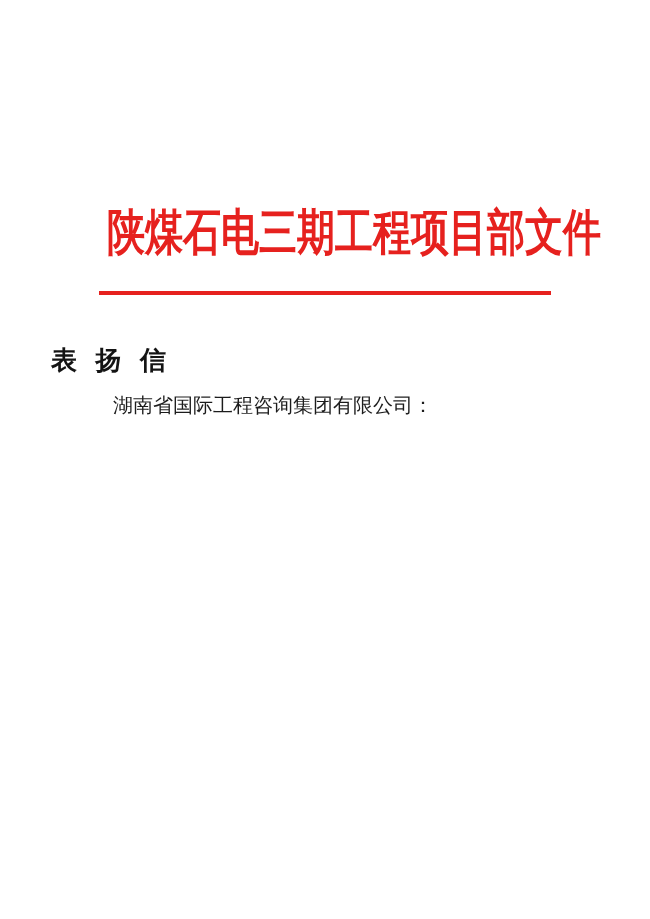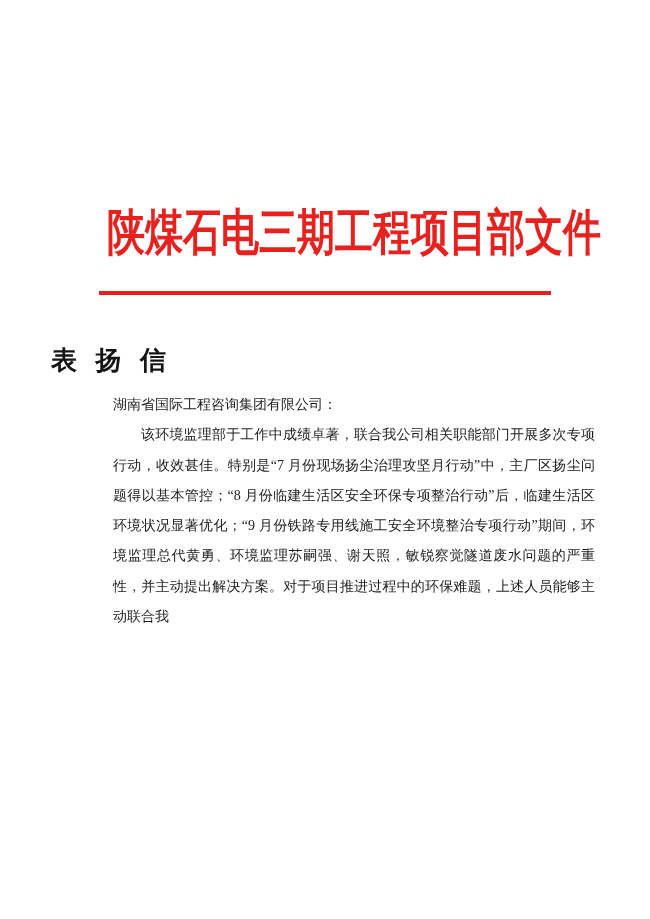--- a/index.html
+++ b/index.html
@@ -54,21 +54,21 @@
     letter-spacing: 6px;
     text-indent: 6px;
     white-space: nowrap;
   }
   .doc-body {
     position: absolute;
     top: 390px;
     left: 84px;
     width: 482px;
     color: #1c1c1c;
-    font-size: 14px;
+    font-size: 20px;
     line-height: 30.3px;
     text-align: justify;
   }
   .doc-body p {
     margin: 0;
   }
   .doc-body p.indent {
     text-indent: 2em;
   }
 </style>
@@ -78,16 +78,15 @@
 <div class="page">
 
   <div class="letterhead-title">陕煤石电三期工程项目部文件</div>
 
   <div class="red-rule"></div>
 
   <h1 class="doc-title">表 扬 信</h1>
 
   <div class="doc-body">
     <p class="salutation">湖南省国际工程咨询集团有限公司：</p>
-    <p class="indent">该环境监理部于工作中成绩卓著，联合我公司相关职能部门开展多次专项行动，收效甚佳。特别是“7 月份现场扬尘治理攻坚月行动”中，主厂区扬尘问题得以基本管控；“8 月份临建生活区安全环保专项整治行动”后，临建生活区环境状况显著优化；“9 月份铁路专用线施工安全环境整治专项行动”期间，环境监理总代黄勇、环境监理苏嗣强、谢天照，敏锐察觉隧道废水问题的严重性，并主动提出解决方案。对于项目推进过程中的环保难题，上述人员能够主动联合我</p>
   </div>
 
 </div>
 
 </body></html>

